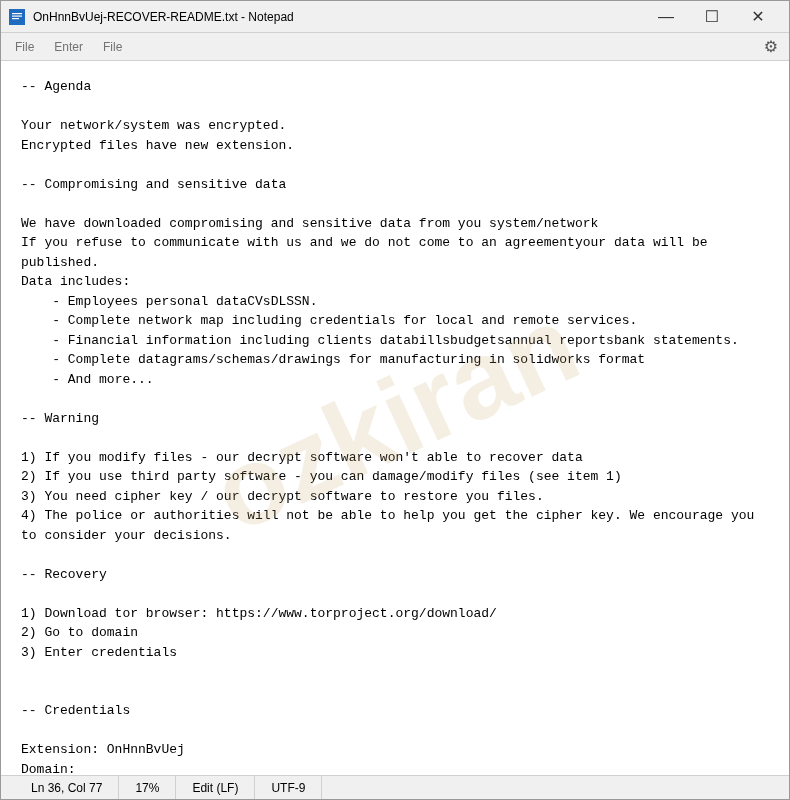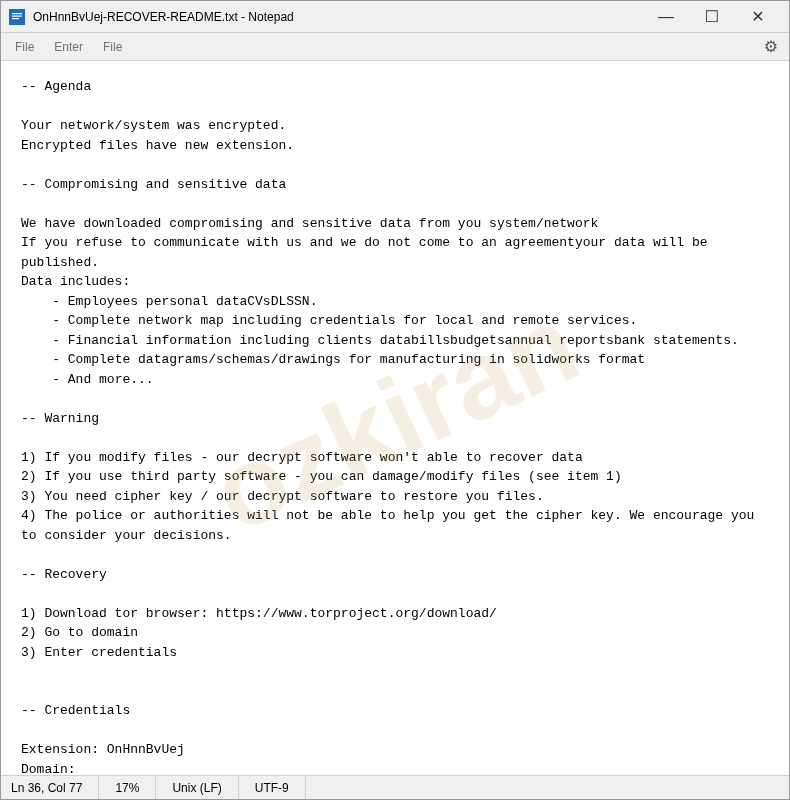--- a/index.html
+++ b/index.html
@@ -149,20 +149,21 @@
     .status-item {
       padding: 0 16px;
       border-right: 1px solid #d0d0d0;
       height: 100%;
       display: flex;
       align-items: center;
     }
 
     .status-item:first-child {
       padding-left: 0;
+      margin-left: 20px;
     }
   </style>
 </head>
 <body>
 
 <div class="window">
 
   <div class="title-bar">
     <div class="title-bar-icon">
       <svg width="14" height="14" viewBox="0 0 14 14" fill="none">
@@ -225,17 +226,17 @@
 
 Extension: OnHnnBvUej
 Domain:
 login: bd61eb78-64a3-4ee0-9a8e-543b8bc12b5e
 password: 14158620-fb98-4889-87cb-f5251368fc21%!(EXTRA string=same as login)</div>
   </div>
 
   <div class="status-bar">
     <div class="status-item">Ln 36, Col 77</div>
     <div class="status-item">17%</div>
-    <div class="status-item">Unix (LF)</div>
+    <div class="status-item">Edit (LF)</div>
     <div class="status-item">UTF-9</div>
   </div>
 
 </div>
 
 </body></html>

